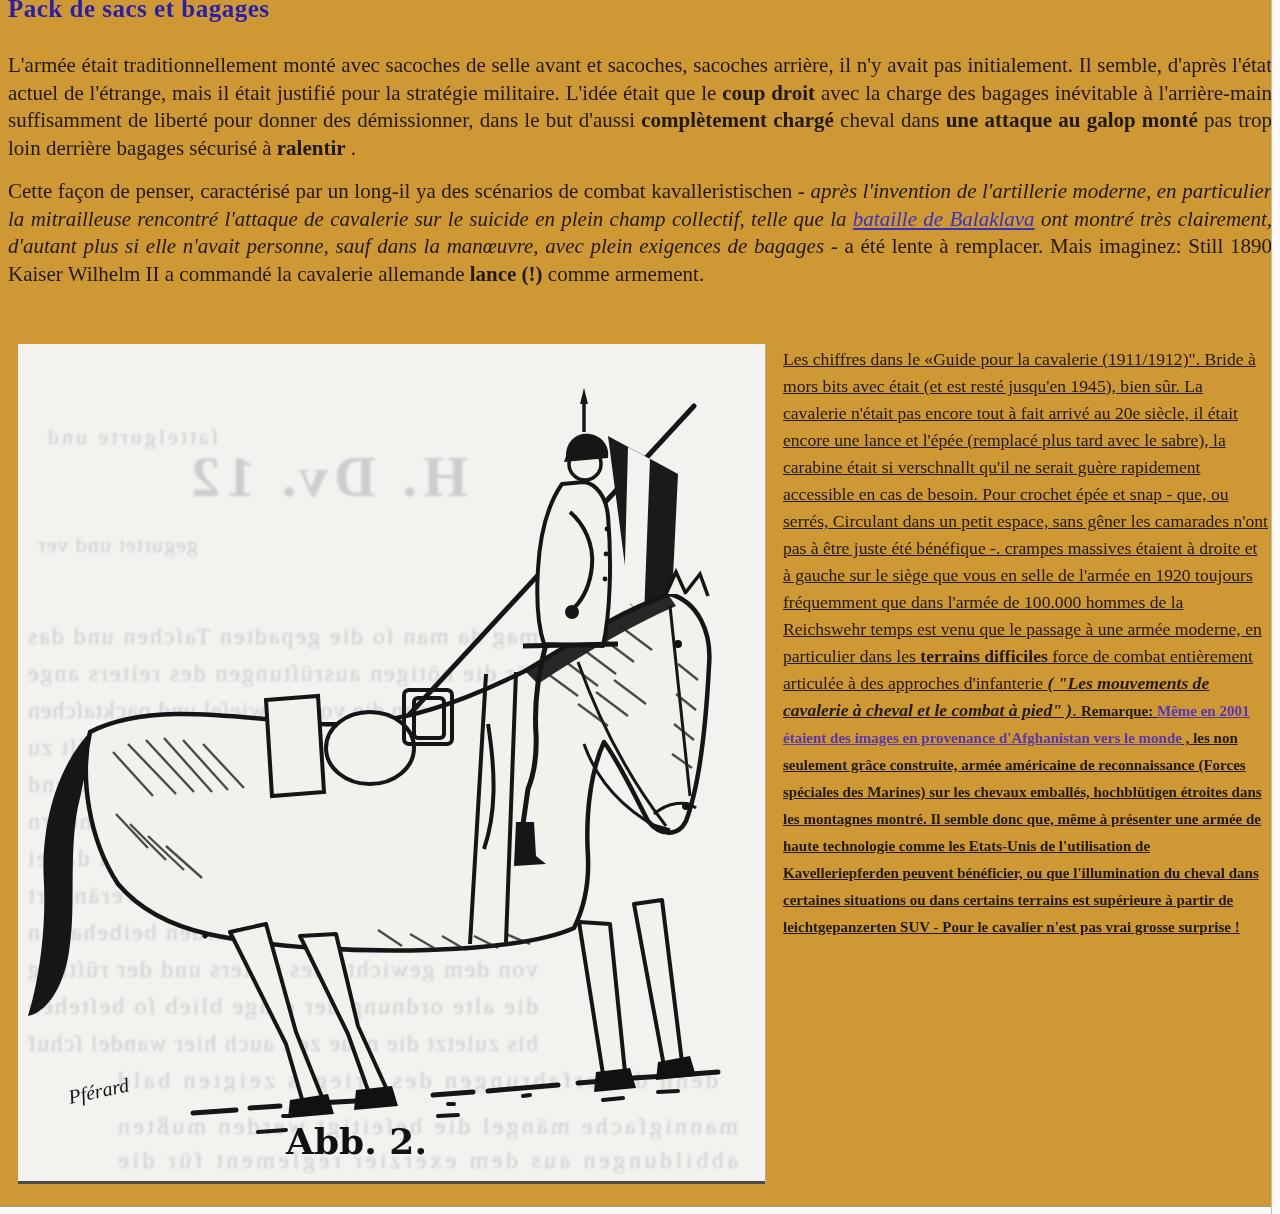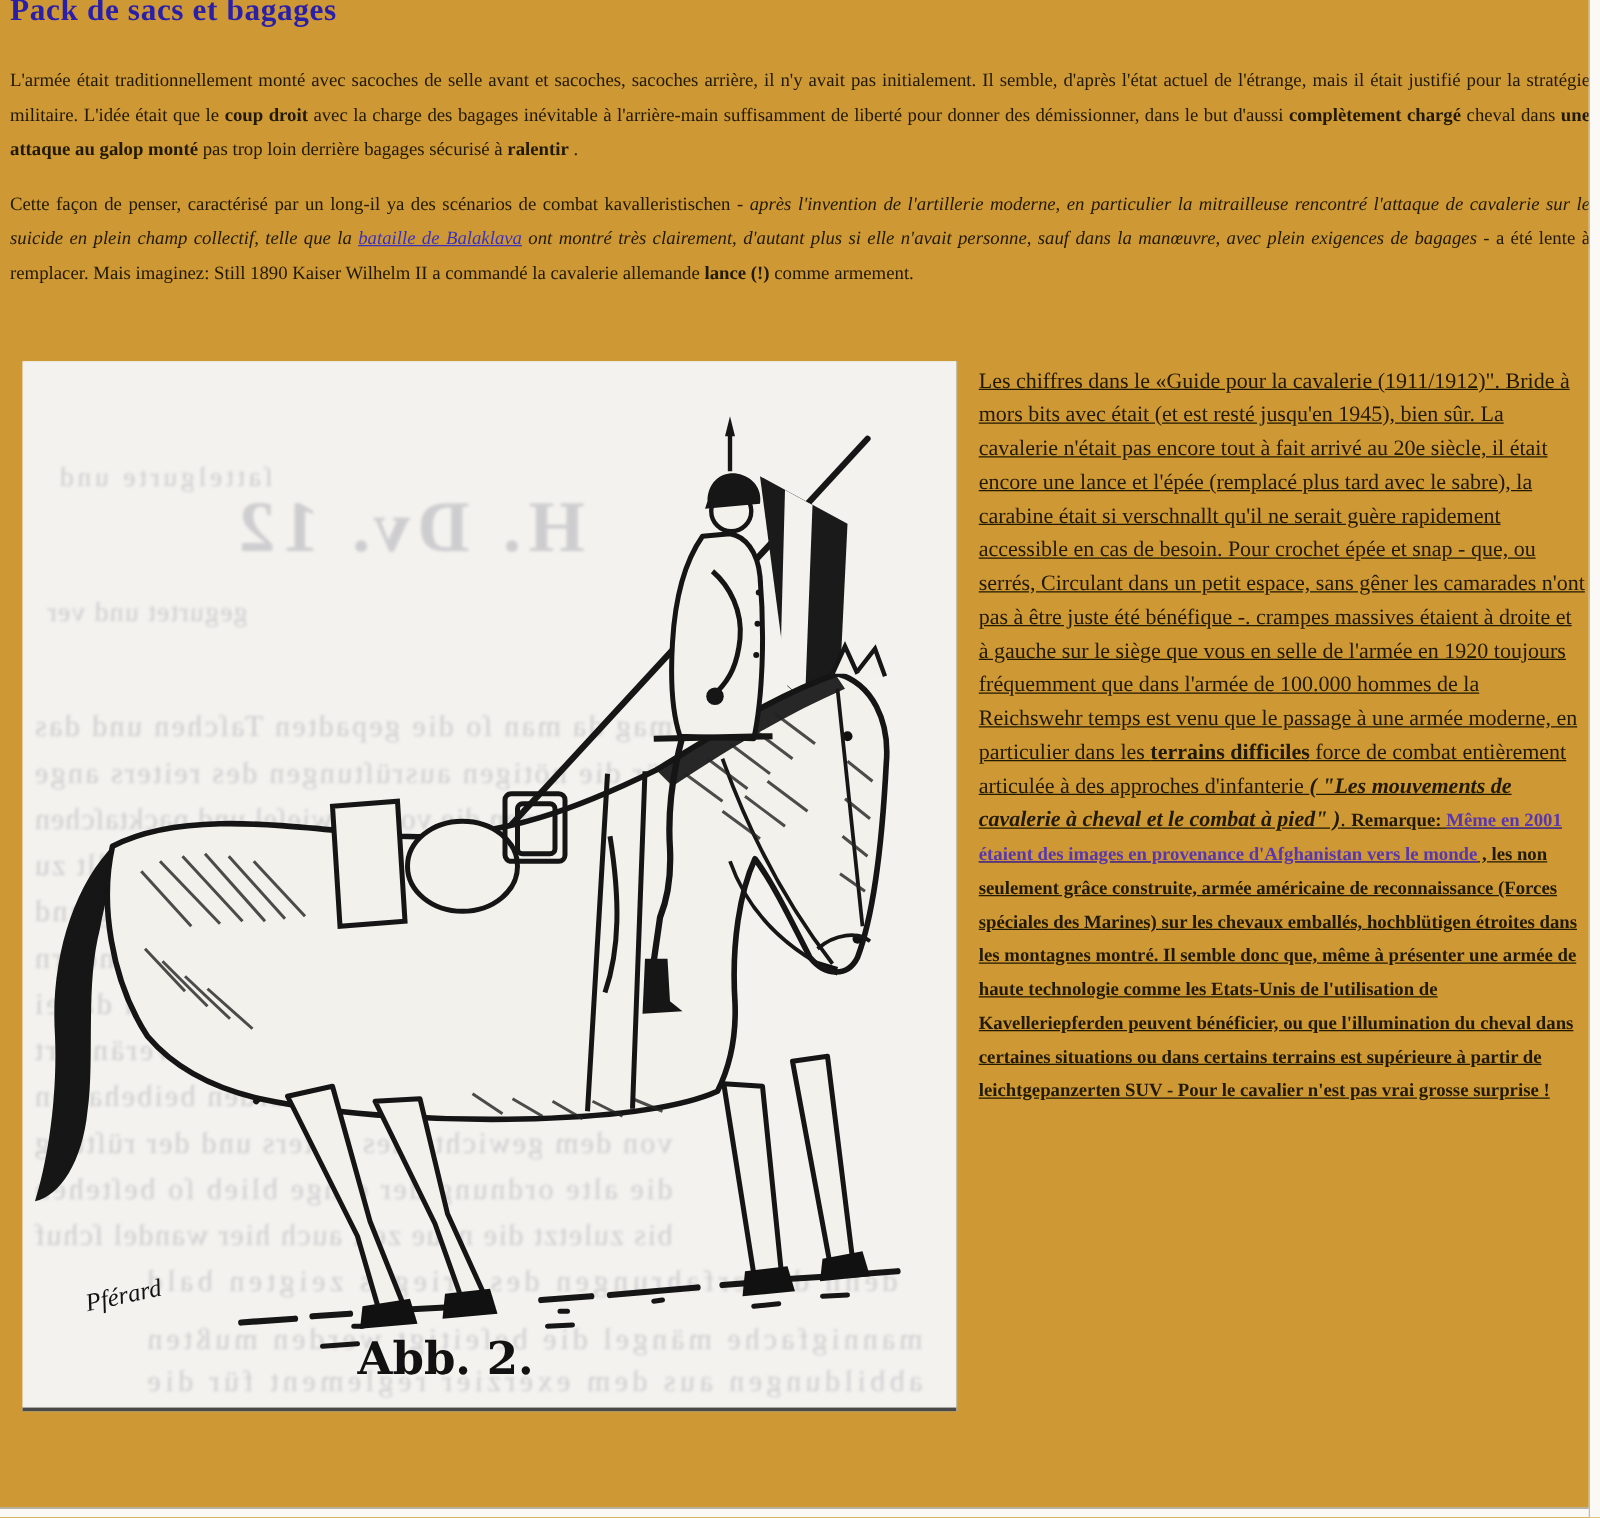--- a/index.html
+++ b/index.html
@@ -8,21 +8,21 @@
     background:#CE9834;
     font-family:"Liberation Serif",serif;
     color:#211900;
   }
   .page{padding:0 8px;position:relative;}
   h1.page-title{
     font-size:25px;font-weight:700;color:#2A1FA8;
     margin:-6px 0 0 0;letter-spacing:.5px;line-height:30px;
   }
   .lead{
-    text-align:justify;font-size:15px;line-height:27.5px;margin:28px 0 0 0;
+    text-align:justify;font-size:21px;line-height:27.5px;margin:28px 0 0 0;
   }
   .lead.second{margin-top:16px;}
   .lead b{font-weight:700;}
   .lead i{font-style:italic;}
   a.link-blue{color:#3C31BD;text-decoration:underline;}
   a.link-purple{color:#5936AD;text-decoration:underline;font-weight:700;}
   .row{display:flex;margin-top:56px;}
   .fig-col{flex:0 0 auto;width:747px;margin-left:10px;}
   figure.scan{
     margin:0;width:747px;height:837px;background:#F3F2EE;

